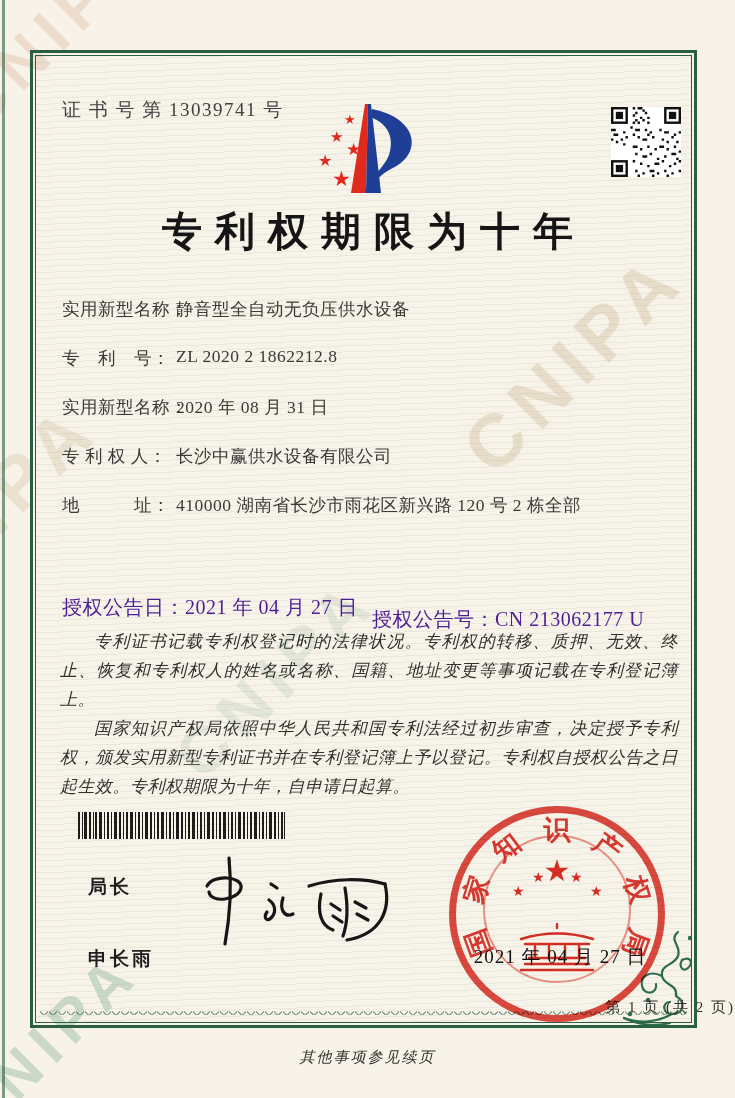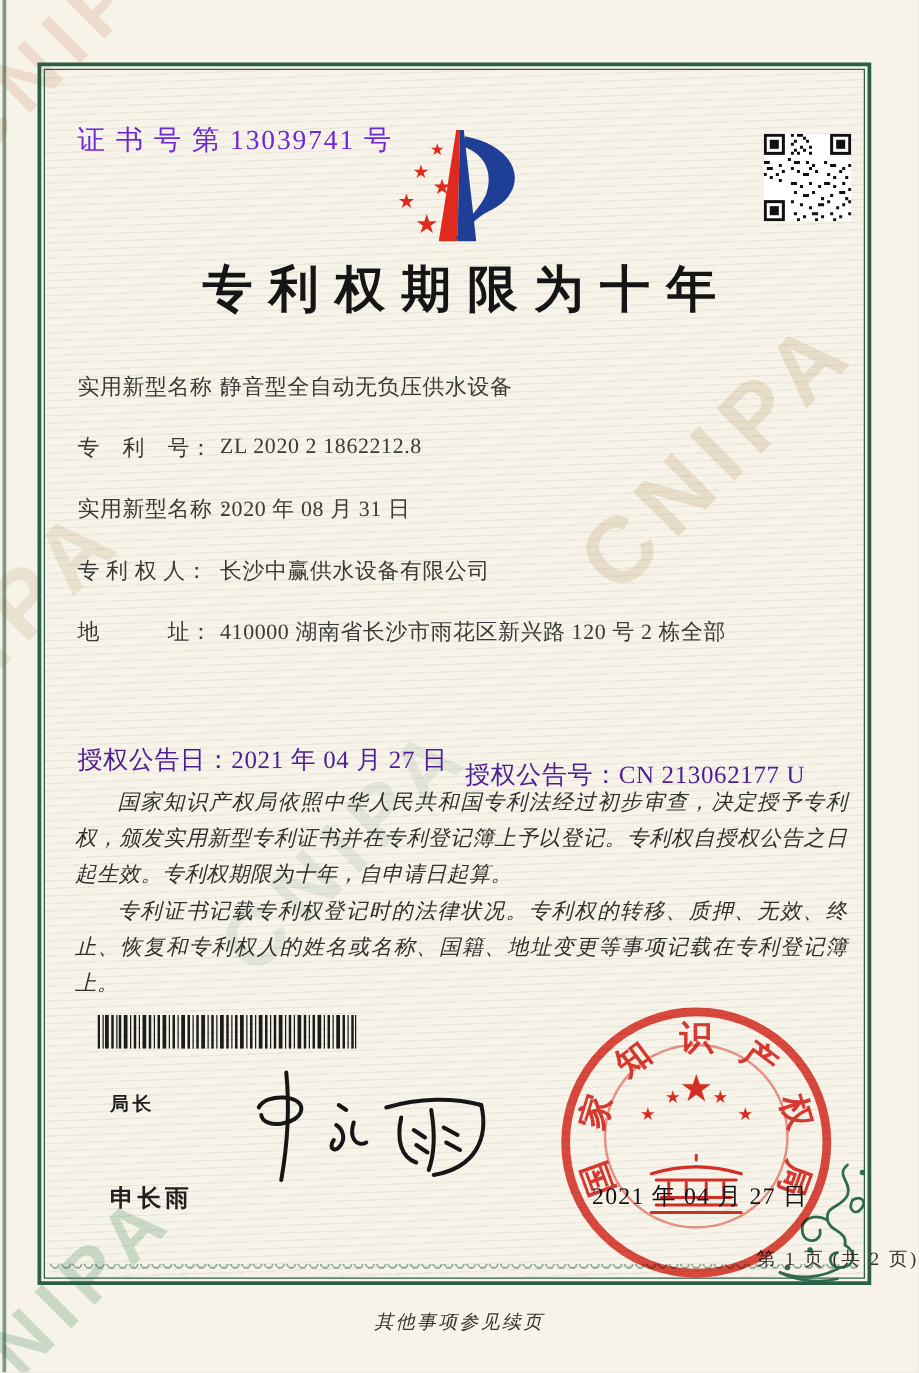--- a/index.html
+++ b/index.html
@@ -23,43 +23,43 @@
   
   .frame { position:absolute; left:30px; top:50px; width:667px; height:978px;
     border:3px solid #2a5f45; z-index:1; }
   .frame-inner { position:absolute; inset:2px; border:1px solid #2a5f45;
     background:repeating-linear-gradient(178deg, rgba(140,170,145,.15) 0 1px, transparent 1px 6px); }
   .wave-strip { position:absolute; left:4px; right:4px; bottom:3px; height:8px;
     background:repeating-radial-gradient(circle at 4px 0px, transparent 0 2.6px,
       rgba(42,95,69,.5) 2.6px 4px, transparent 4px 14px);
     background-size:9px 8px; }
   
-  .cert-no { position:absolute; left:62px; top:97px; font-size:22px;
-    letter-spacing:1.5px; color:#6d28d9; z-index:2; }
+  .cert-no { position:absolute; left:62px; top:97px; font-size:19px;
+    letter-spacing:1.5px; color:#404040; z-index:2; }
   .qr { position:absolute; left:611px; top:107px; width:70px; height:70px; z-index:2; }
   .logo { position:absolute; left:292px; top:100px; width:152px; height:98px; z-index:2; }
   .title { position:absolute; left:0; top:204px; width:735px; text-align:center;
     font-size:40px; font-weight:bold; letter-spacing:13px; padding-left:13px;
     color:#151515; z-index:2; }
   
   .fields { position:absolute; left:62px; top:297px; width:620px; z-index:2;
     font-size:17.5px; color:#3a3a38; letter-spacing:.5px; }
   .f-row { height:49px; white-space:nowrap; }
   .f-label { display:inline-block; width:114px; vertical-align:top; }
   .grant-row { position:absolute; left:62px; top:594px; width:620px;
     font-size:20px; color:#4c1d95; letter-spacing:.5px; z-index:2; white-space:nowrap; }
   .grant-no { position:absolute; left:310px; top:12px;font-family:Liberation Serif, serif; }
   
   .paras { position:absolute; left:60px; top:627px; width:618px; z-index:2;
     font-size:17px; font-style:italic; line-height:29px; color:#30302e;
     text-align:justify; letter-spacing:.5px; }
   .paras p { text-indent:2em; margin:0; }
   
   .barcode { position:absolute; left:78px; top:812px; width:210px; height:27px; z-index:2; }
-  .signer-title { position:absolute; left:88px; top:874px; font-size:15px;
+  .signer-title { position:absolute; left:88px; top:874px; font-size:19px;
     letter-spacing:3px; color:#1f1f1f; font-weight:600;
     font-family:"Liberation Sans","DejaVu Sans",sans-serif; z-index:2; }
   .signer-name { position:absolute; left:88px; top:911px; font-size:19px;
     letter-spacing:3px; color:#1f1f1f; font-weight:600;
     font-family:"Liberation Sans","DejaVu Sans",sans-serif; z-index:2;margin-top:35px; }
   .signature { position:absolute; left:185px; top:852px; width:215px; height:100px; z-index:2; }
   
   .seal { position:absolute; left:449px; top:806px; width:216px; height:216px;
     border:7px solid rgba(217,37,28,.88); border-radius:50%; z-index:4;
     opacity:.95; mix-blend-mode:multiply; }
@@ -160,22 +160,22 @@
   </div>
 
   <div class="grant-row">
     <span>授权公告日：</span><span>2021 年 04 月 27 日</span>
     <span class="grant-no">
       <span>授权公告号：</span><span>CN 213062177 U</span>
     </span>
   </div>
 
   <div class="paras">
+    <p>专利证书记载专利权登记时的法律状况。专利权的转移、质押、无效、终止、恢复和专利权人的姓名或名称、国籍、地址变更等事项记载在专利登记簿上。</p>
     <p>国家知识产权局依照中华人民共和国专利法经过初步审查，决定授予专利权，颁发实用新型专利证书并在专利登记簿上予以登记。专利权自授权公告之日起生效。专利权期限为十年，自申请日起算。</p>
-    <p>专利证书记载专利权登记时的法律状况。专利权的转移、质押、无效、终止、恢复和专利权人的姓名或名称、国籍、地址变更等事项记载在专利登记簿上。</p>
   </div>
 
   <svg class="barcode" viewBox="0 0 210 27" preserveAspectRatio="none">
     <path fill="#1c1c1c" d="M0 0h2v27h-2zM4 0h1v27h-1zM6 0h3v27h-3zM11 0h2v27h-2zM15 0h1v27h-1zM17 0h2v27h-2zM21 0h3v27h-3zM26 0h1v27h-1zM29 0h2v27h-2zM33 0h1v27h-1zM36 0h3v27h-3zM41 0h2v27h-2zM45 0h1v27h-1zM48 0h2v27h-2zM52 0h3v27h-3zM57 0h1v27h-1zM60 0h2v27h-2zM64 0h1v27h-1zM67 0h3v27h-3zM72 0h2v27h-2zM76 0h1v27h-1zM79 0h2v27h-2zM83 0h3v27h-3zM88 0h1v27h-1zM91 0h2v27h-2zM95 0h1v27h-1zM98 0h3v27h-3zM103 0h2v27h-2zM107 0h1v27h-1zM110 0h2v27h-2zM114 0h3v27h-3zM119 0h1v27h-1zM122 0h2v27h-2zM126 0h1v27h-1zM129 0h3v27h-3zM134 0h2v27h-2zM138 0h1v27h-1zM141 0h2v27h-2zM145 0h3v27h-3zM150 0h1v27h-1zM153 0h2v27h-2zM157 0h1v27h-1zM160 0h3v27h-3zM165 0h2v27h-2zM169 0h1v27h-1zM172 0h2v27h-2zM176 0h3v27h-3zM181 0h1v27h-1zM184 0h2v27h-2zM188 0h1v27h-1zM191 0h3v27h-3zM196 0h2v27h-2zM200 0h1v27h-1zM203 0h2v27h-2zM206 0h1v27h-1z"></path>
   </svg>
 
   <div class="signer-title">局长</div>
   <div class="signer-name">申长雨</div>
 
   <svg class="signature" viewBox="0 0 215 100">

